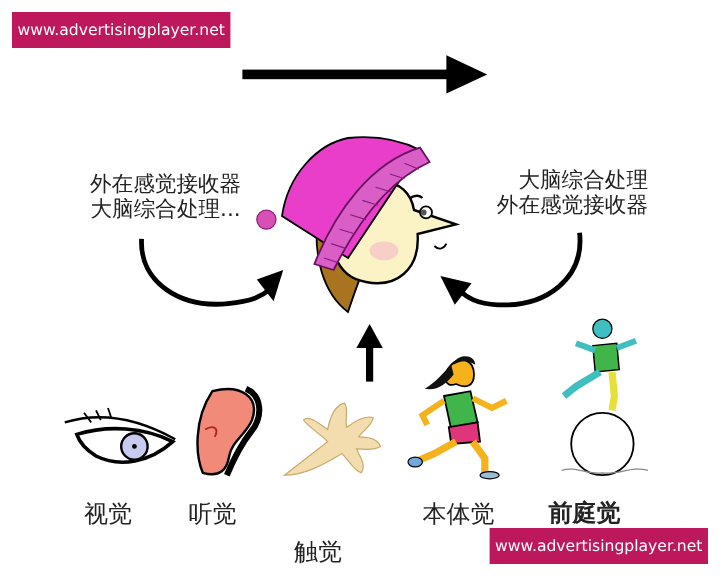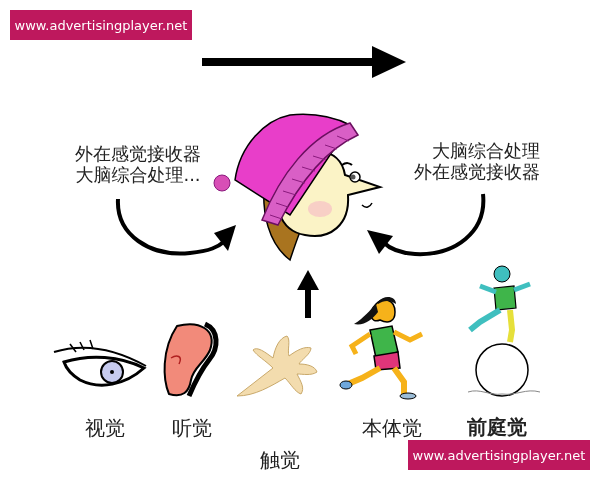--- a/index.html
+++ b/index.html
@@ -2,21 +2,21 @@
 <html><head>
 <meta charset="utf-8">
 <style>
   html,body{margin:0;padding:0;background:#fff;}
   body{width:600px;height:480px;position:relative;overflow:hidden;font-family:"DejaVu Sans","Liberation Sans",sans-serif;}
   .abs{position:absolute;}
   .watermark{background:#be185d;color:#fff;font-size:13px;display:flex;align-items:center;justify-content:center;font-family:"DejaVu Sans",sans-serif;}
   .wm1{left:10px;top:10px;width:182px;height:30px;}
   .wm2{left:408px;top:440px;width:182px;height:30px;}
   .caption{font-size:18px;color:#222;line-height:21px;text-align:center;}
-  .label{font-size:20px;color:#222;text-align:center;}
+  .label{font-size:20px;color:#222;}
   .label.bold{font-weight:bold;}
   svg{position:absolute;overflow:visible;}
 </style>
 </head>
 <body>
 
 <div class="abs watermark wm1">www.advertisingplayer.net</div>
 <div class="abs watermark wm2">www.advertisingplayer.net</div>
 
 <svg style="left:200px;top:44px;" width="210" height="40" viewBox="0 0 210 40">

